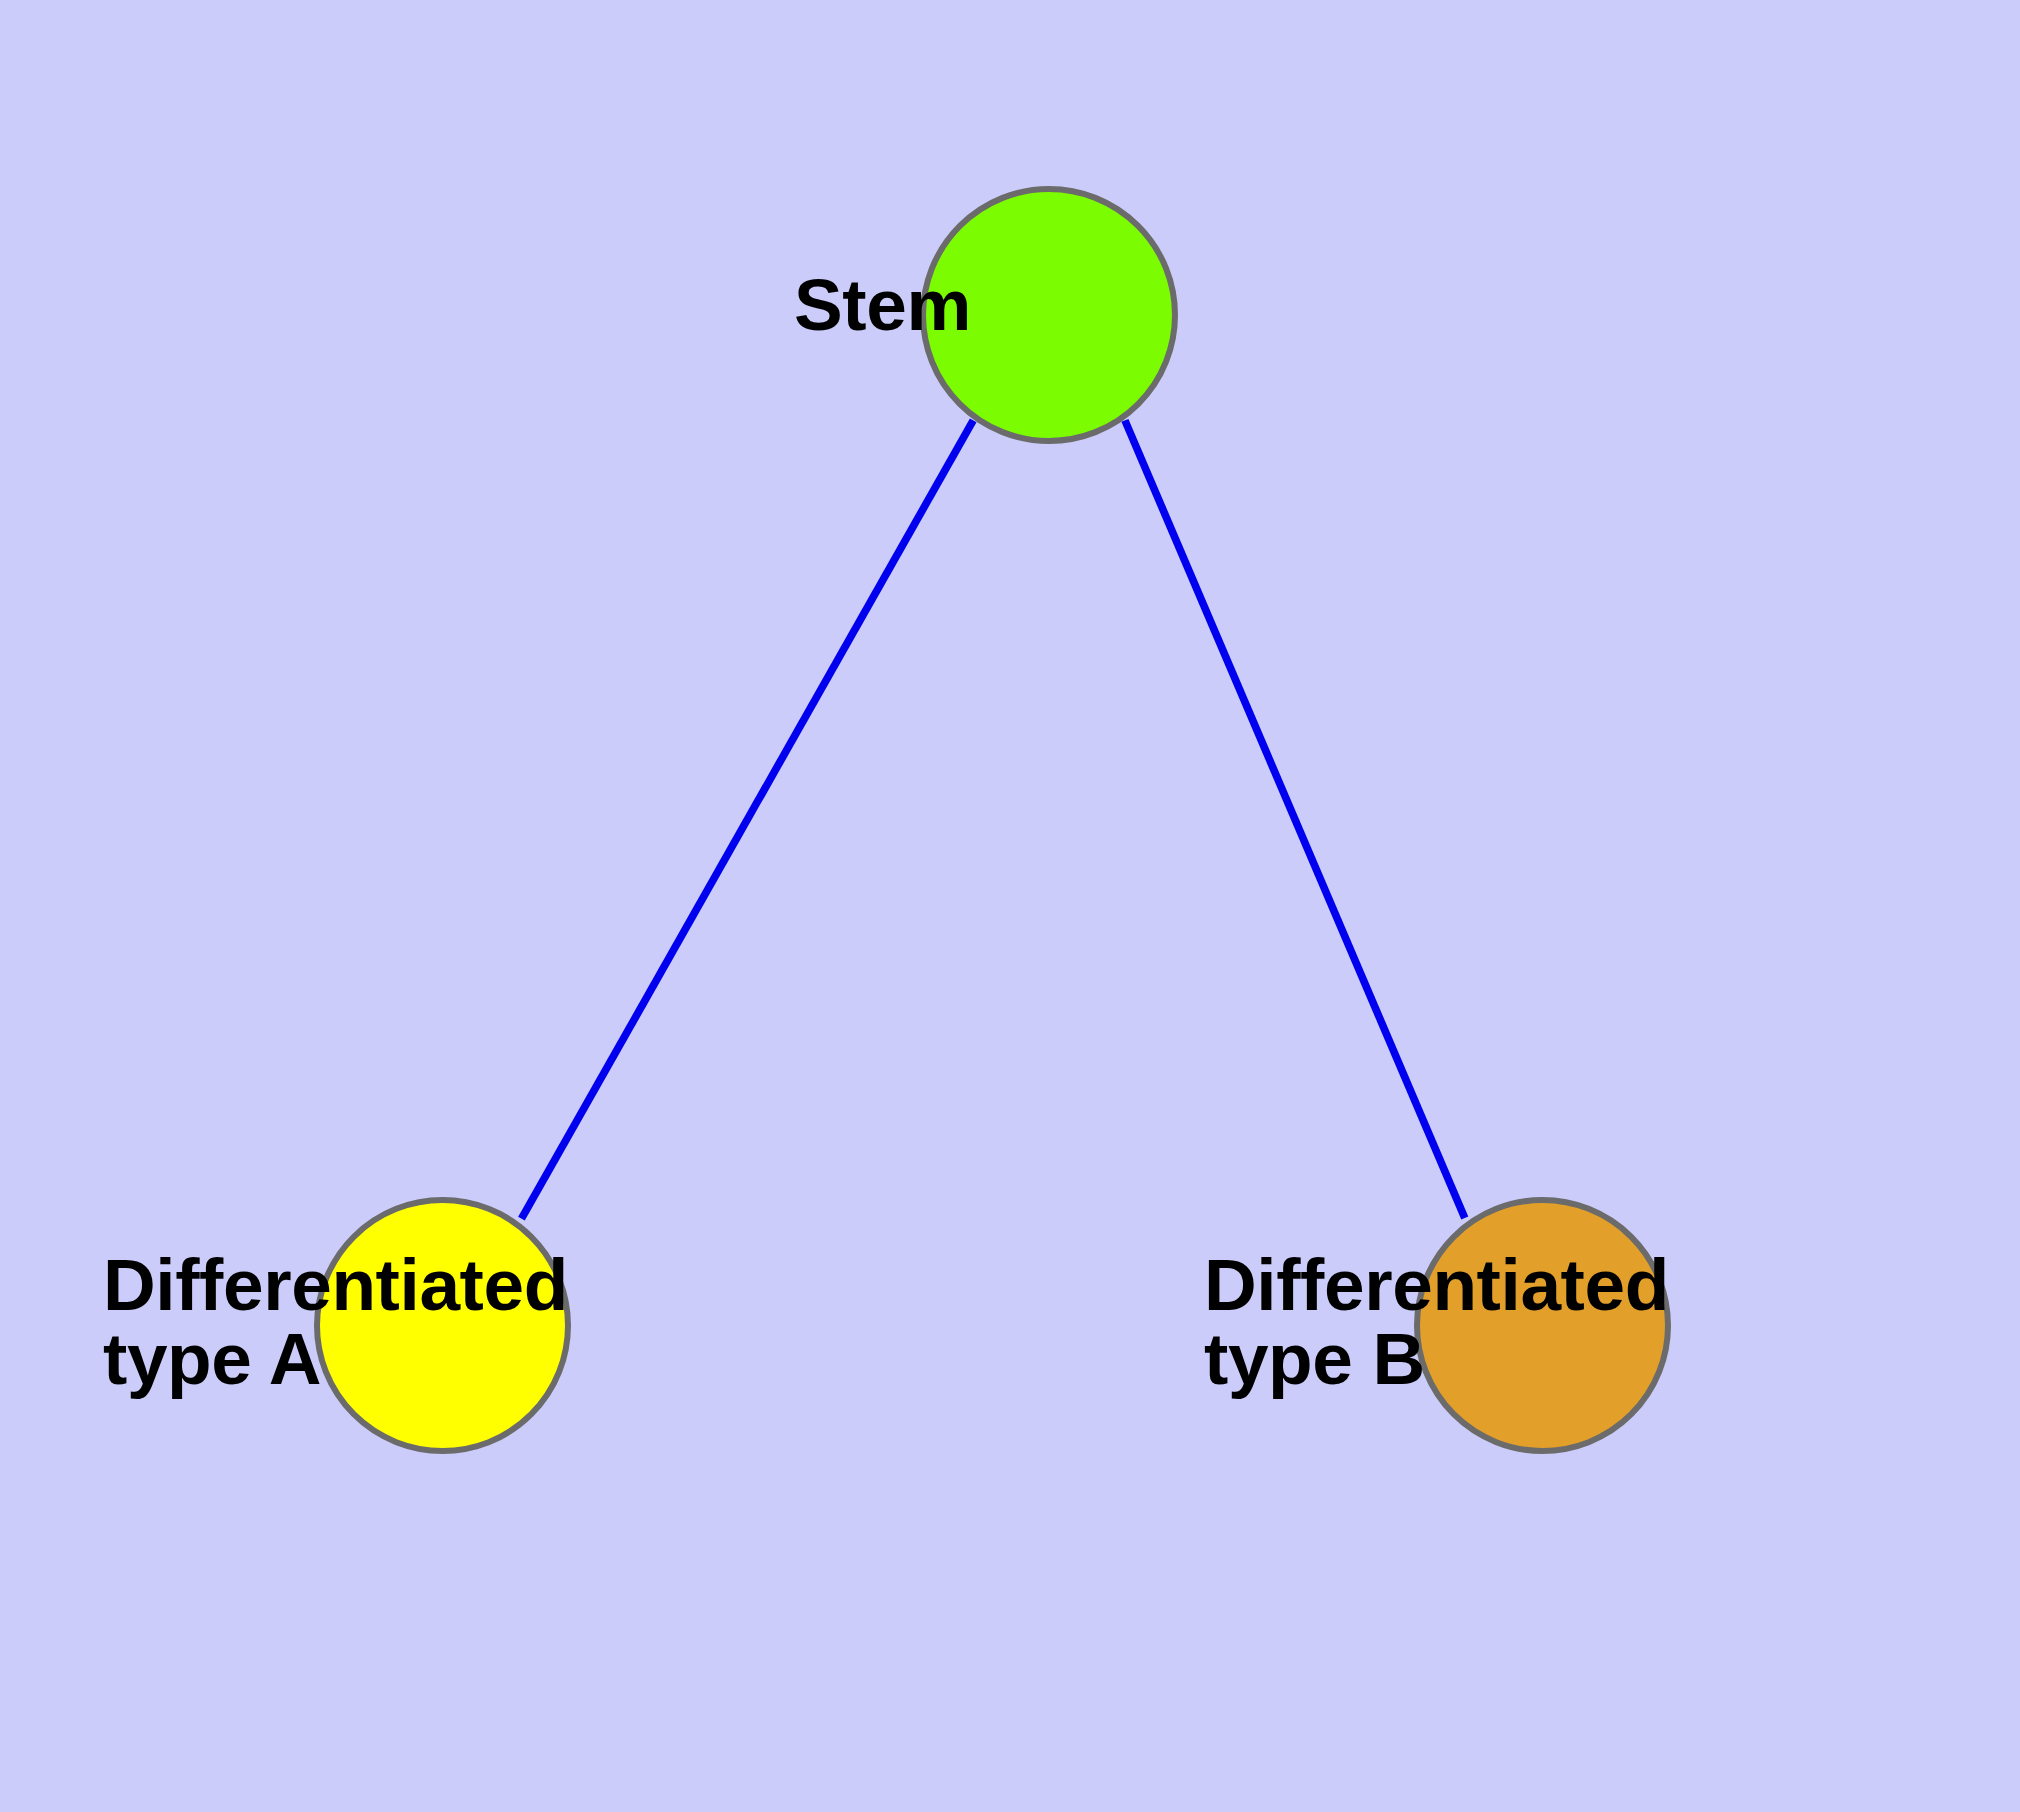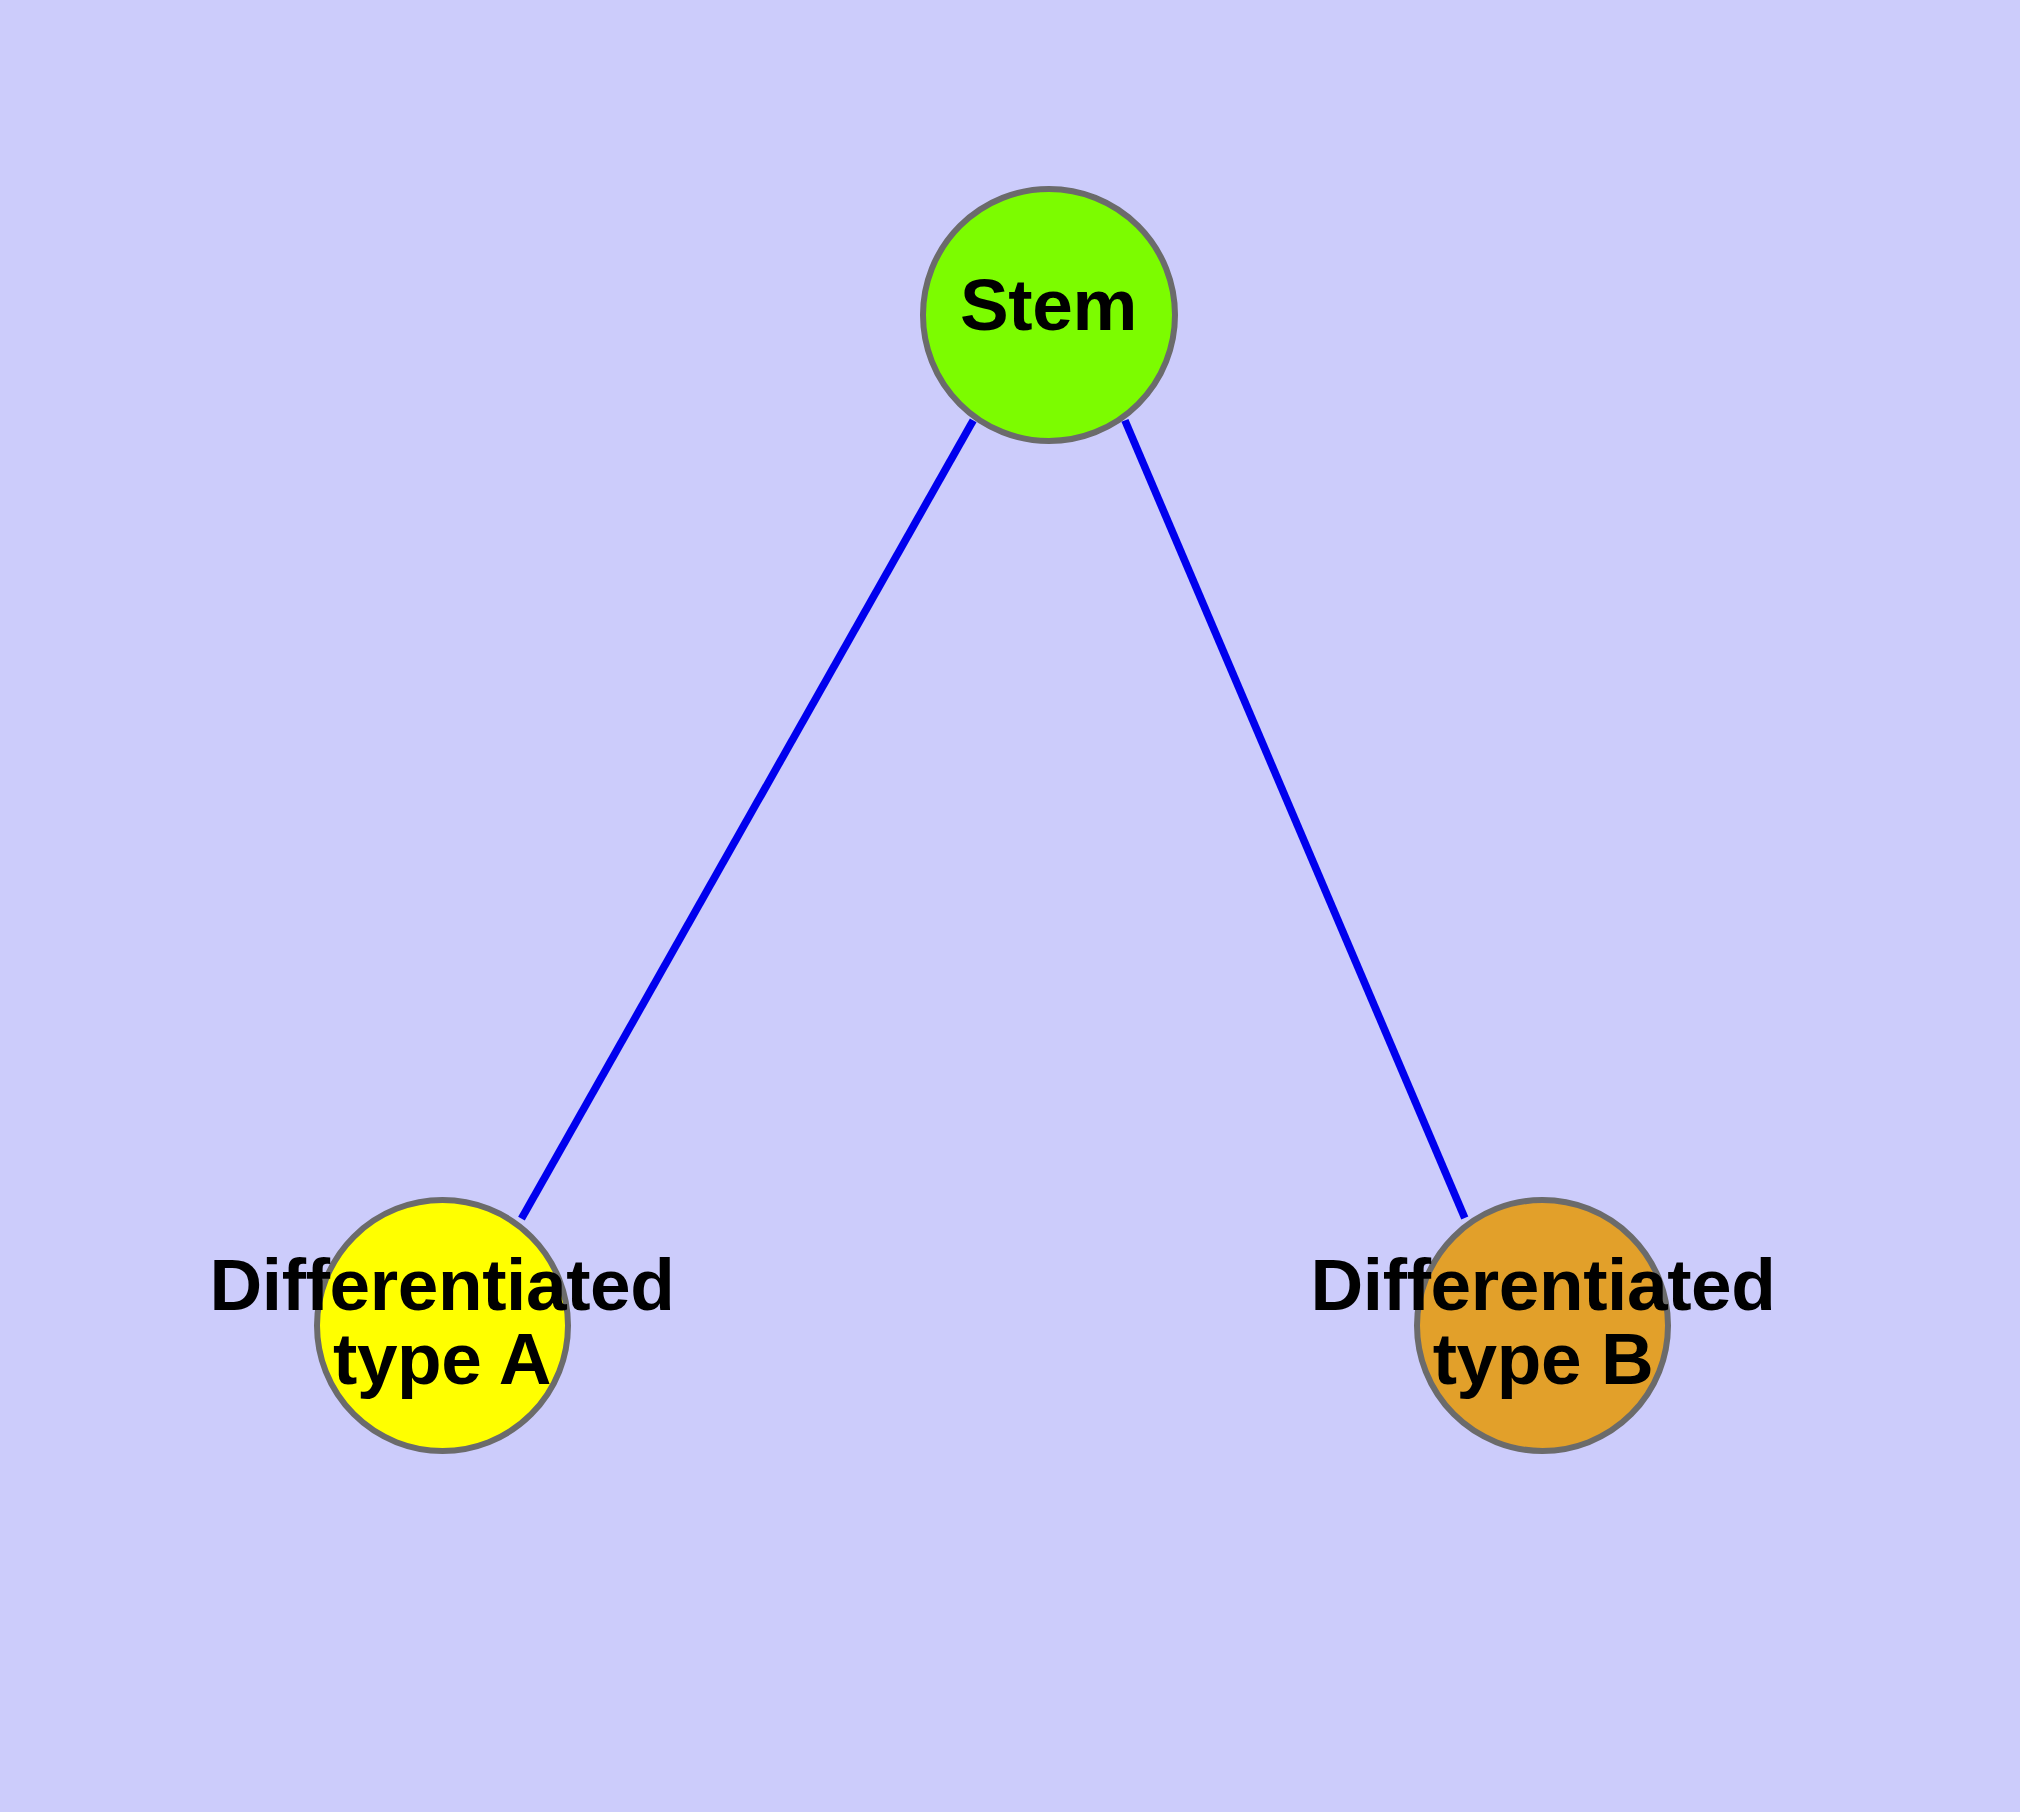--- a/index.html
+++ b/index.html
@@ -23,21 +23,21 @@
     height: 1812px;
   }
   .node {
     position: absolute;
     border-radius: 50%;
     box-sizing: border-box;
     border: 6px solid #6b6b6b;
   }
   .node-label {
     position: absolute;
-    text-align: center;
+    text-align: left;
     font-weight: bold;
     color: #000000;
     white-space: pre;
     line-height: 1.02;
     letter-spacing: -0.4px;
     pointer-events: none;
   }
   #node-stem {
     left: 920px;
     top: 186px;

